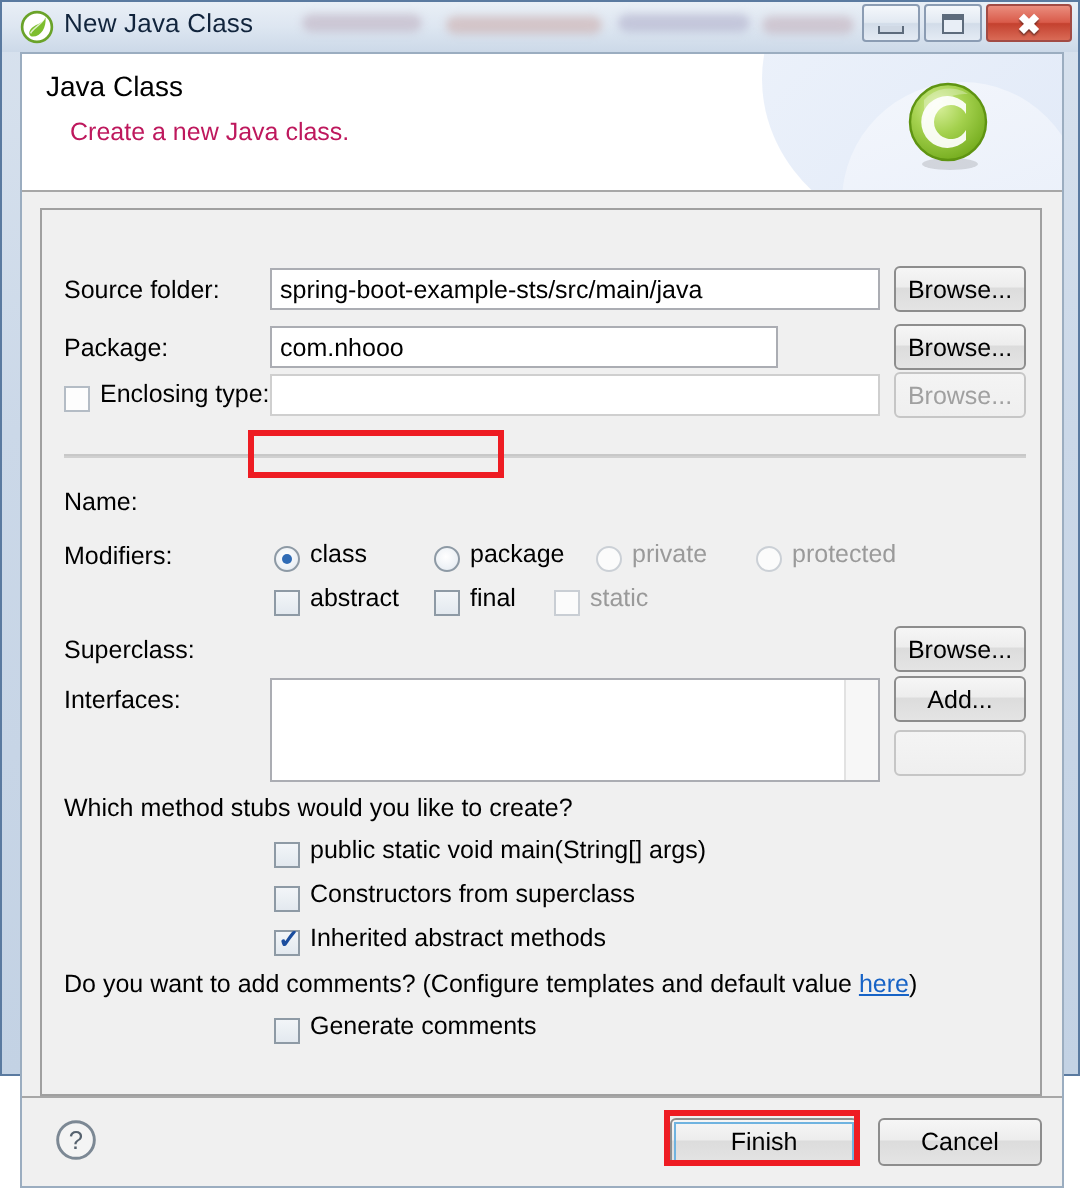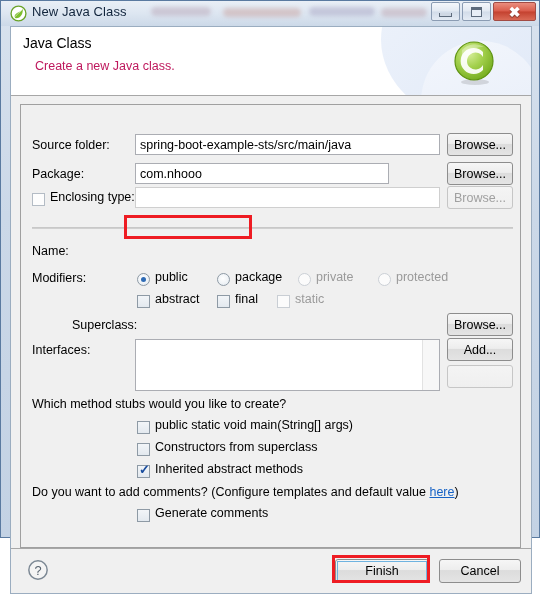--- a/index.html
+++ b/index.html
@@ -342,21 +342,21 @@
       </div>
 
       <div class="lbl" style="left:11px; top:166px;">
         <span>Modifiers:</span>
       </div>
 
       <div class="rb" style="left:116px; top:168px;">
         <div class="dot"></div>
       </div>
       <div class="lbl" style="left:134px; top:165px;">
-        <span>public</span>
+        <span>class</span>
       </div>
 
       <div class="rb" style="left:196px; top:168px;"></div>
       <div class="lbl" style="left:214px; top:165px;">
         <span>package</span>
       </div>
 
       <div class="rb disabled" style="left:277px; top:168px;"></div>
       <div class="lbl dim" style="left:295px; top:165px;">
         <span>private</span>
@@ -375,21 +375,21 @@
       <div class="cb" style="left:196px; top:190px;"></div>
       <div class="lbl" style="left:214px; top:187px;">
         <span>final</span>
       </div>
 
       <div class="cb disabled" style="left:256px; top:190px;"></div>
       <div class="lbl dim" style="left:274px; top:187px;">
         <span>static</span>
       </div>
 
-      <div class="lbl" style="left:11px; top:213px;margin-left:40px;">
+      <div class="lbl" style="left:11px; top:213px;">
         <span>Superclass:</span>
       </div>
       <div class="btn" style="left:426px; top:208px; width:66px;">Browse...</div>
 
       <div class="lbl" style="left:11px; top:238px;">
         <span>Interfaces:</span>
       </div>
       <div class="listbox" style="left:114px; top:234px; width:305px; height:52px;">
         <div class="vscroll"></div>
       </div>

